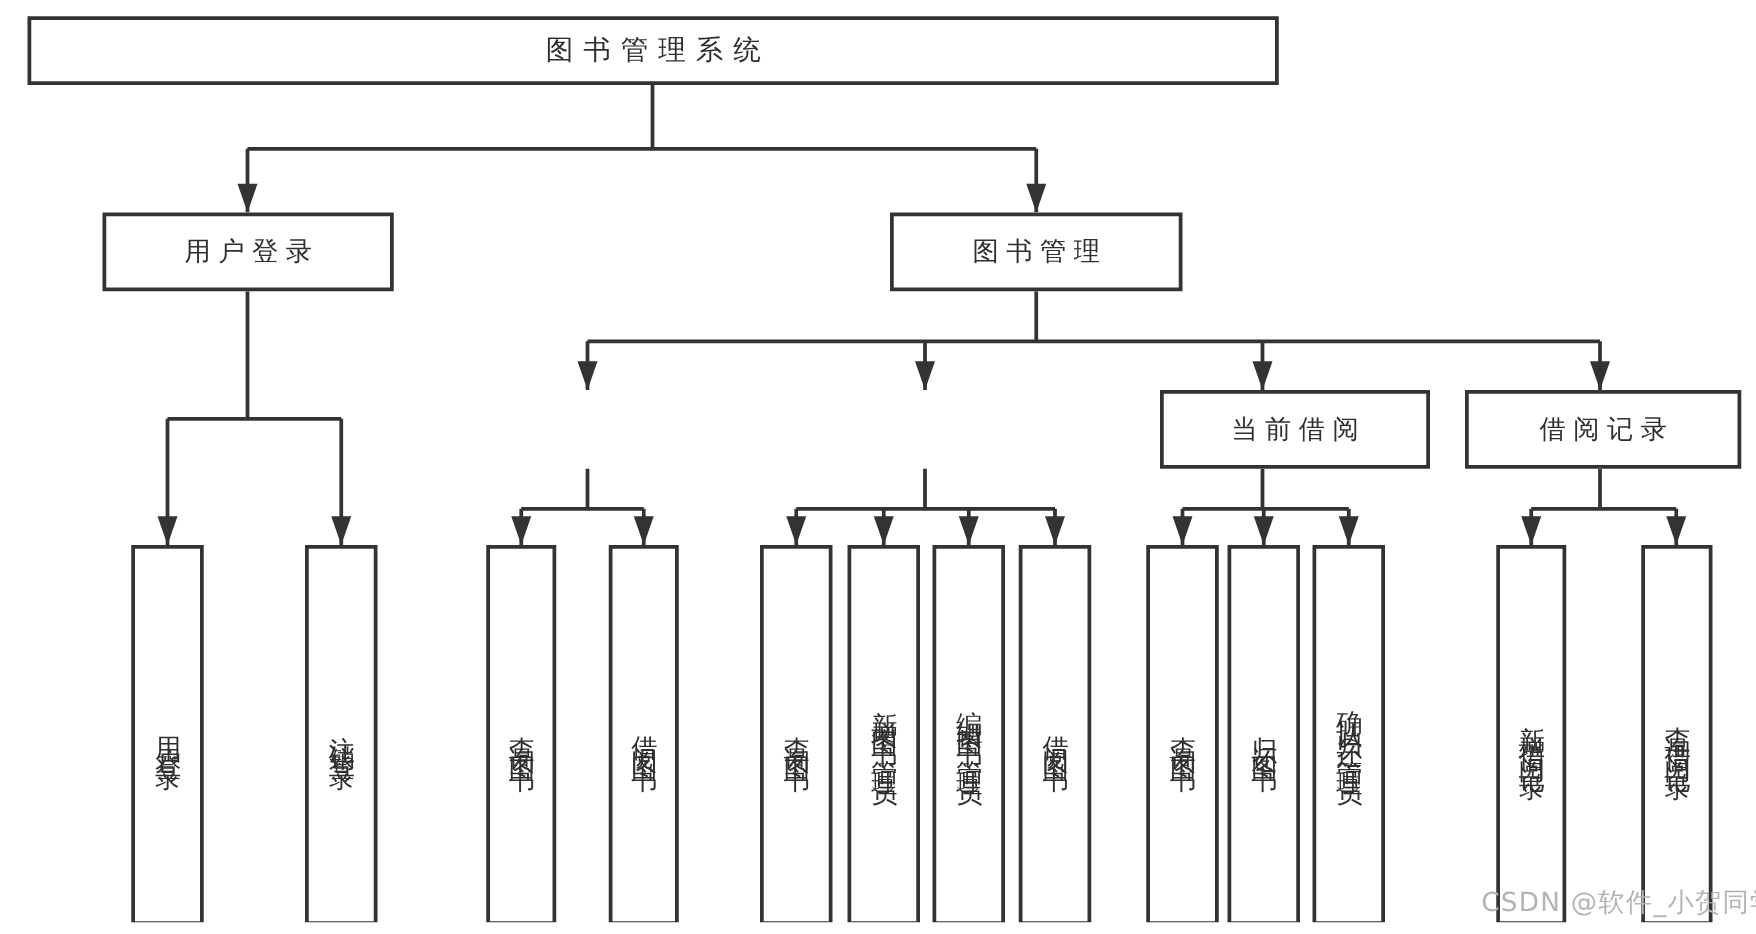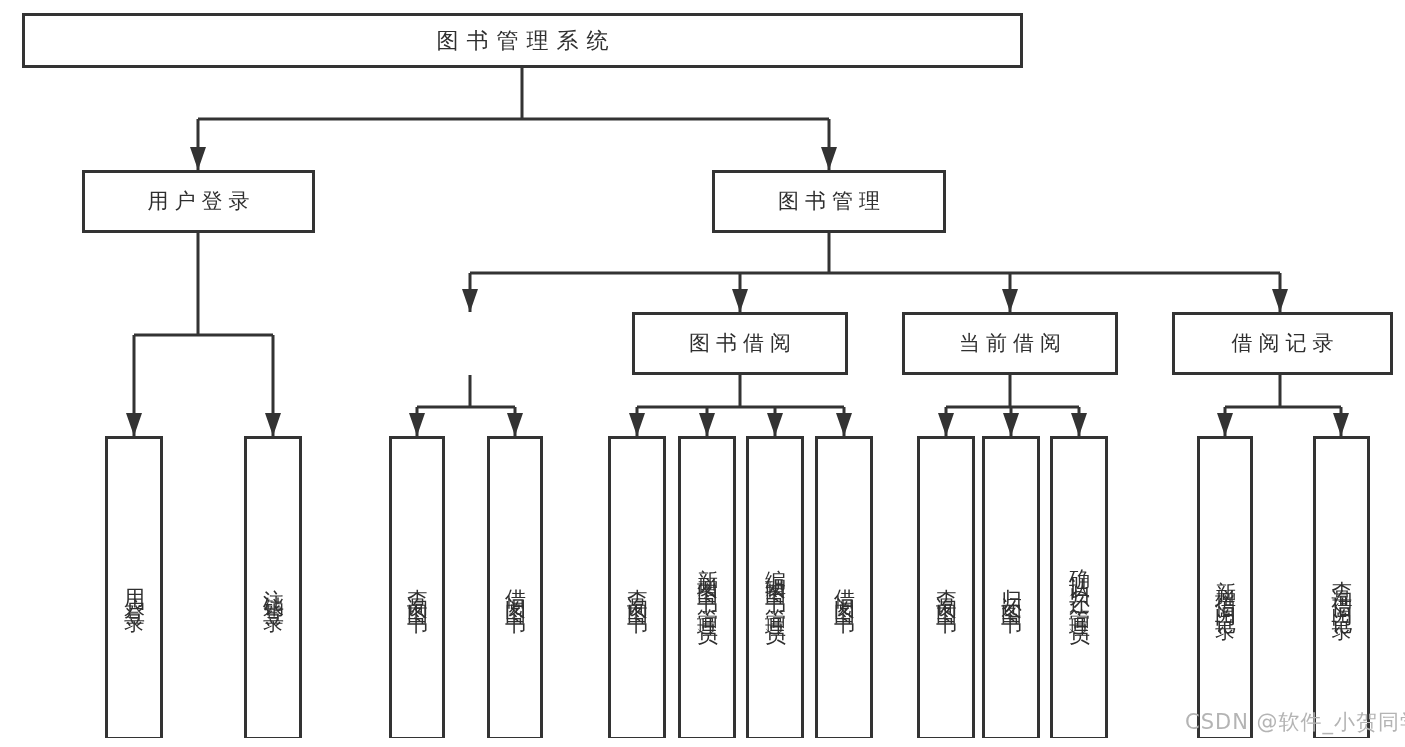--- a/index.html
+++ b/index.html
@@ -119,24 +119,21 @@
     <span class="h-label root-label">图书管理系统</span>
   </div>
 
   <div class="box" style="left:82px; top:170px; width:233px; height:63px;">
     <span class="h-label">用户登录</span>
   </div>
   <div class="box" style="left:712px; top:170px; width:234px; height:63px;">
     <span class="h-label">图书管理</span>
   </div>
 
-  <div class="box" style="left:632px; top:312px; width:216px; height:63px;">
-    <span class="h-label">图书借阅</span>
-  </div>
-  <div class="box" style="left:902px; top:312px; width:216px; height:63px;">
+  <div class="box" style="left:928px; top:312px; width:216px; height:63px;">
     <span class="h-label">当前借阅</span>
   </div>
   <div class="box" style="left:1172px; top:312px; width:221px; height:63px;">
     <span class="h-label">借阅记录</span>
   </div>
 
   <div class="box" style="left:105px; top:436px; width:58px; height:304px;">
     <span class="v-label">用户登录</span>
   </div>
   <div class="box" style="left:244px; top:436px; width:58px; height:304px;">

